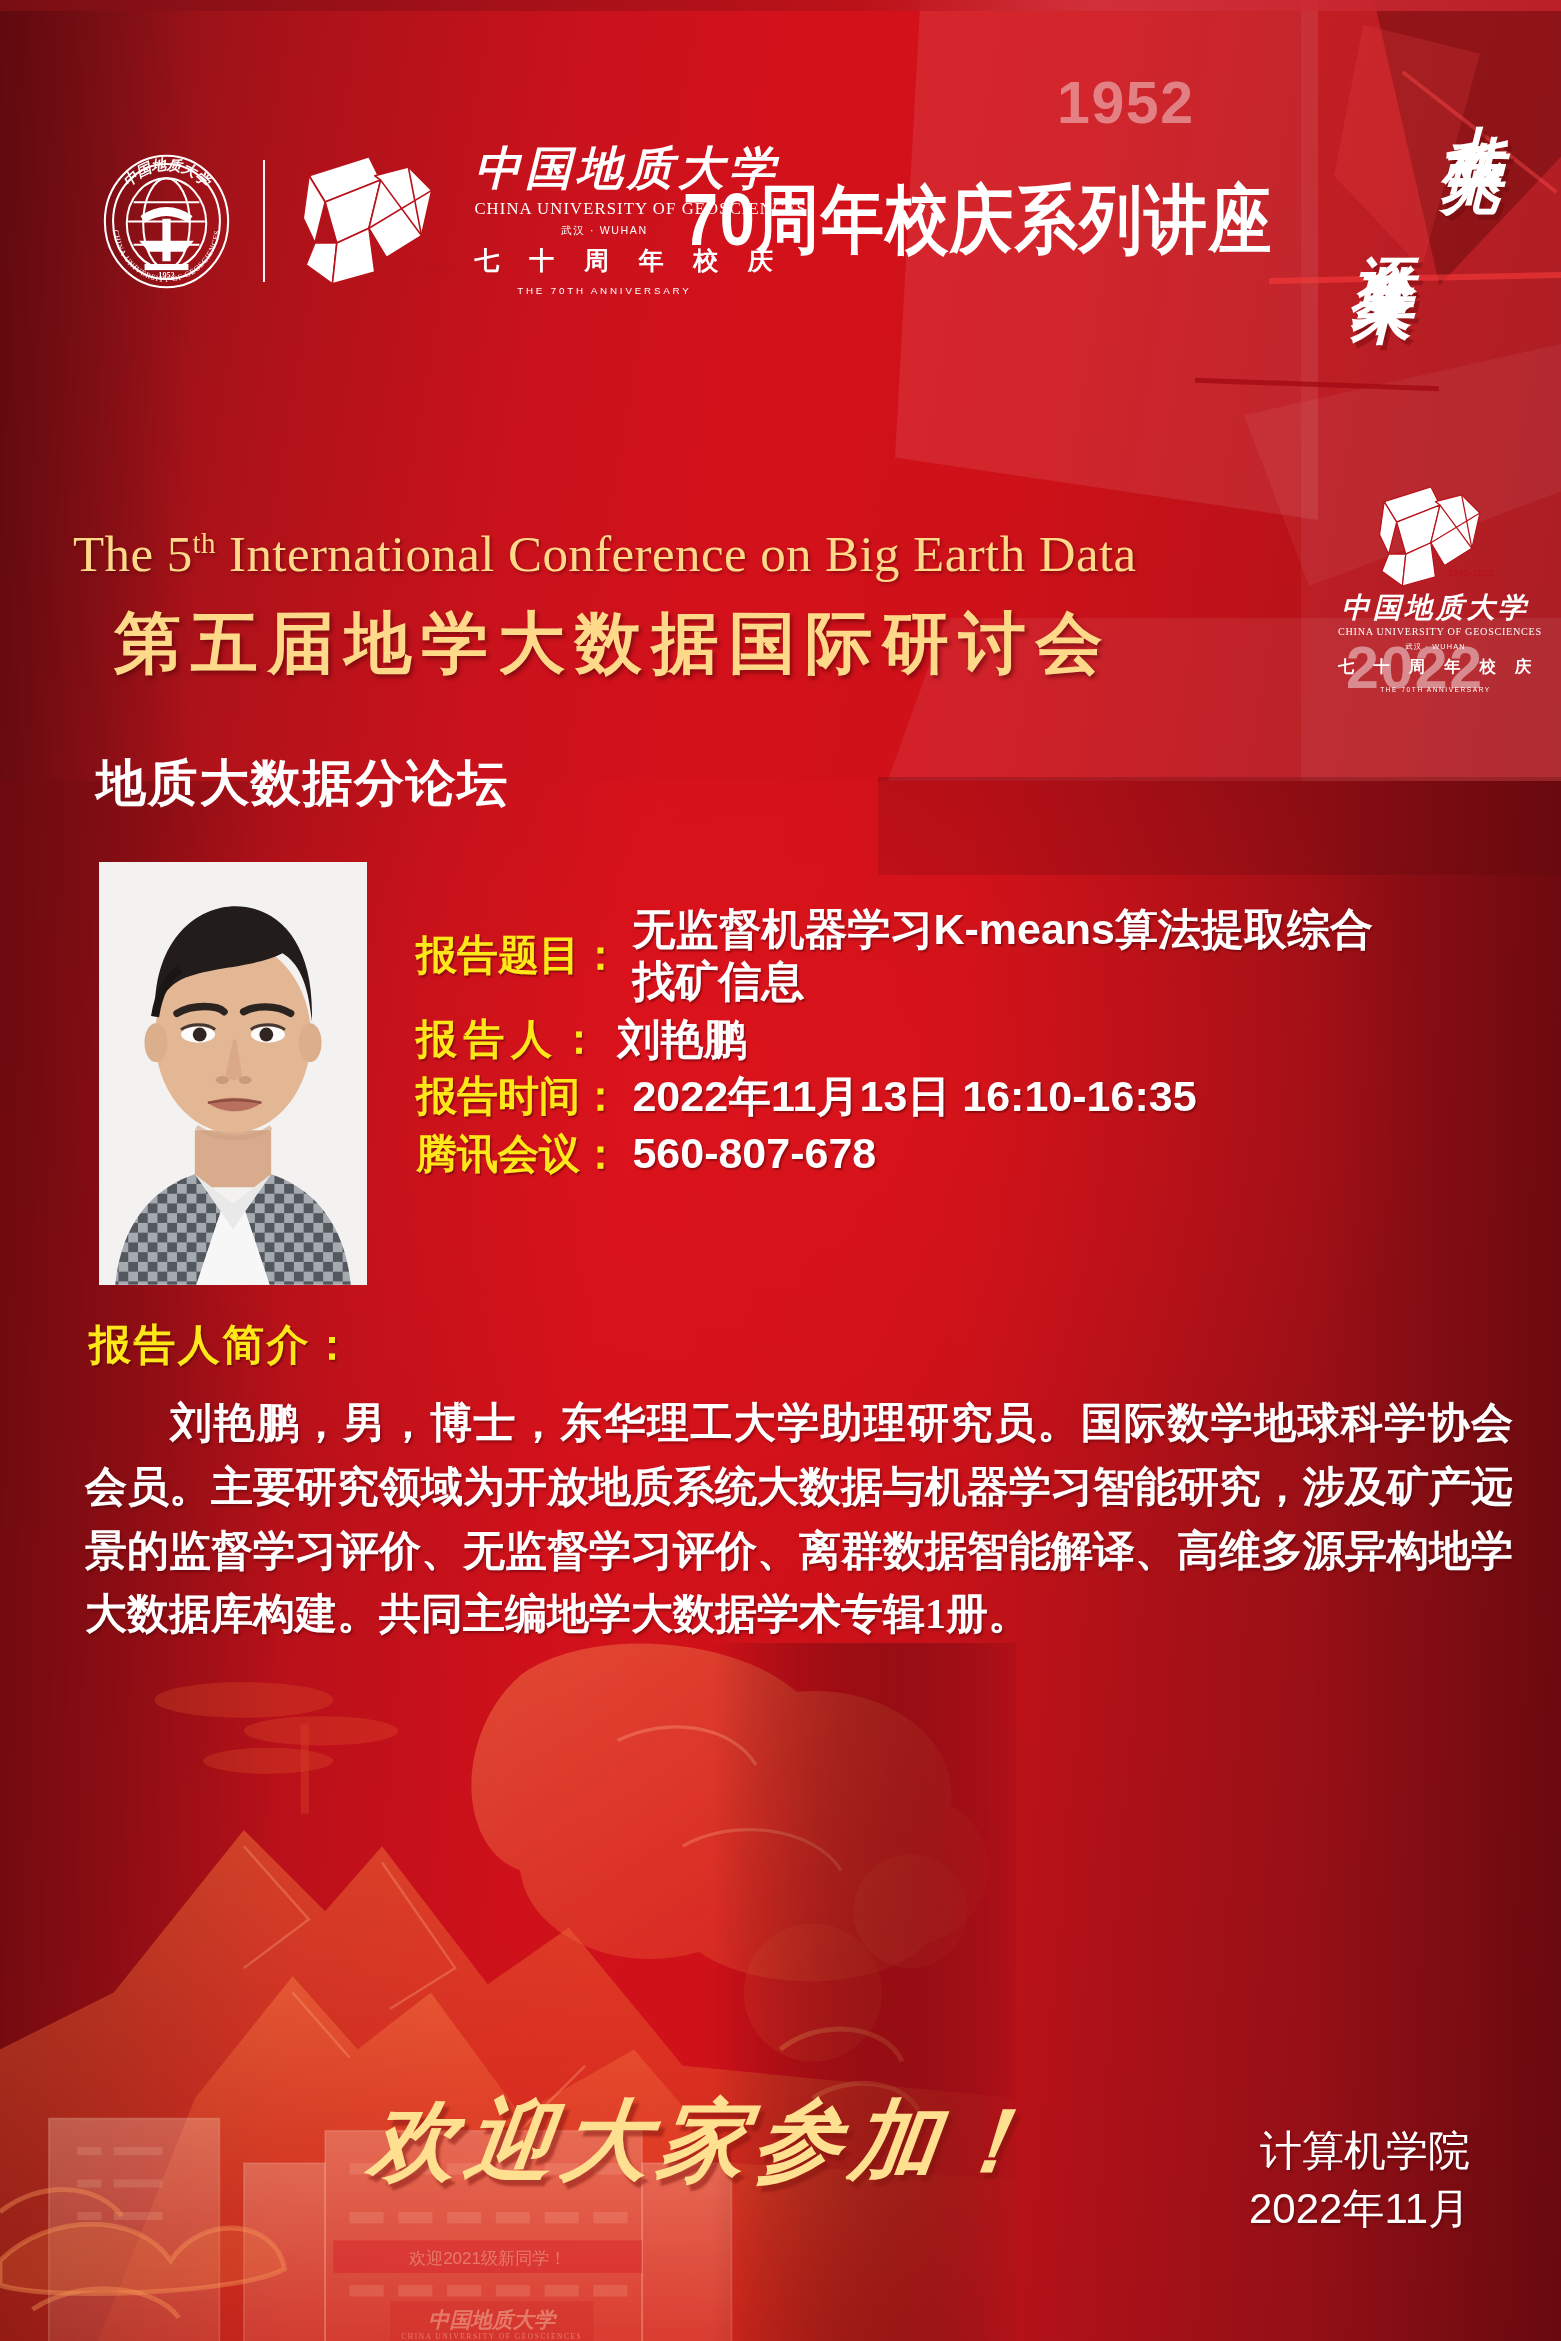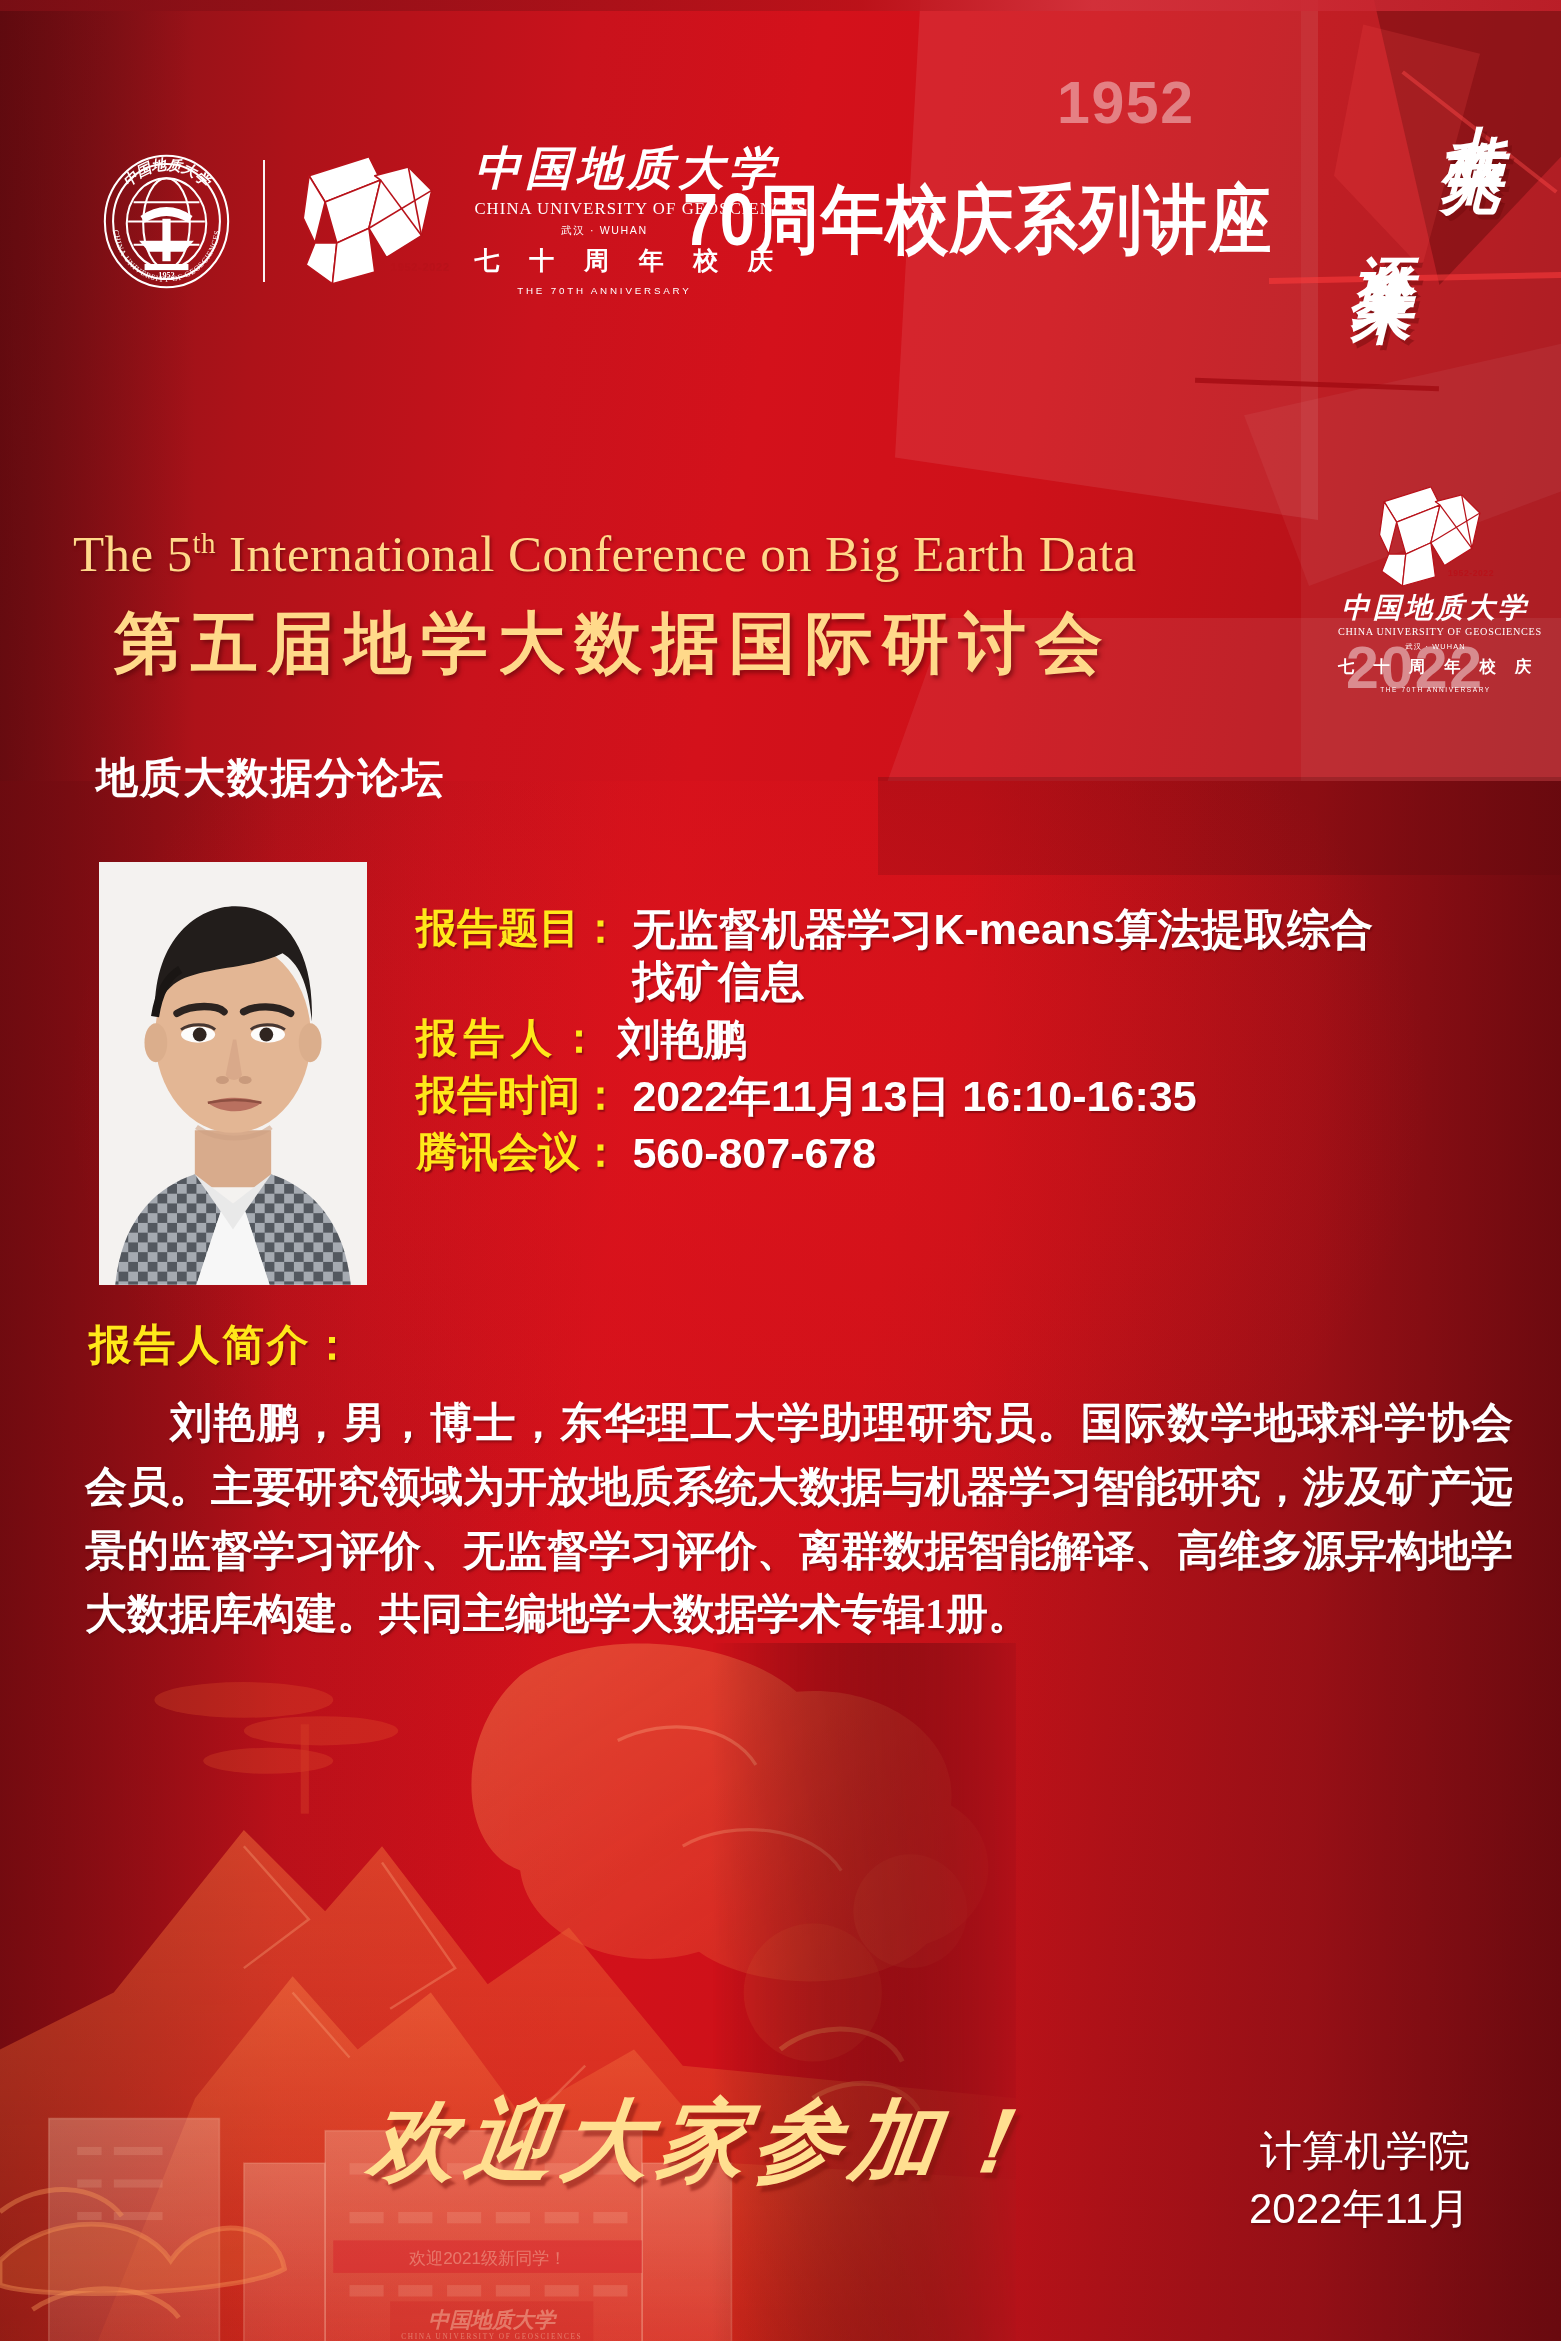--- a/index.html
+++ b/index.html
@@ -185,36 +185,36 @@
     font-family: "Liberation Serif","DejaVu Serif",serif;
     font-weight: bold;
     font-size: 67px; color: #ffd98a;
     letter-spacing: 9.8px; white-space: nowrap;
     text-shadow: 2.4px 3.3px 4.1px rgba(80,4,8,.55);
   }
 
   
   .subforum {
     position: absolute; top: 750px; left: 96px;
-    font-size: 42px; font-weight: bold; color: #fff;
+    font-size: 50px; font-weight: bold; color: #fff;
     letter-spacing: 1.6px; white-space: nowrap;
   }
 
   
   .portrait {
     position: absolute; top: 862px; left: 99px;
     width: 268px; height: 423px;
     background: #f2f0ee;
     overflow: hidden;
   }
   .portrait svg { display: block; width: 100%; height: 100%; }
 
   
   .info { position: absolute; top: 903px; left: 416px; width: 1106px; }
-  .info-row { display: flex; align-items: flex-start; margin-bottom: 4.9px; }
+  .info-row { display: flex; align-items: center; margin-bottom: 4.9px; }
   .info-label {
     color: #ffe81a; font-size: 41px; font-weight: bold;
     white-space: nowrap; line-height: 1.22;
     text-shadow: 1.6px 1.6px 1.6px rgba(80,4,8,.5);
   }
   .info-label.sp { letter-spacing: 6.5px; }
   .info-value {
     color: #fff; font-size: 43px; font-weight: bold;
     line-height: 1.22; margin-left: 11.4px;
     text-shadow: 1.6px 1.6px 1.6px rgba(80,4,8,.5);

